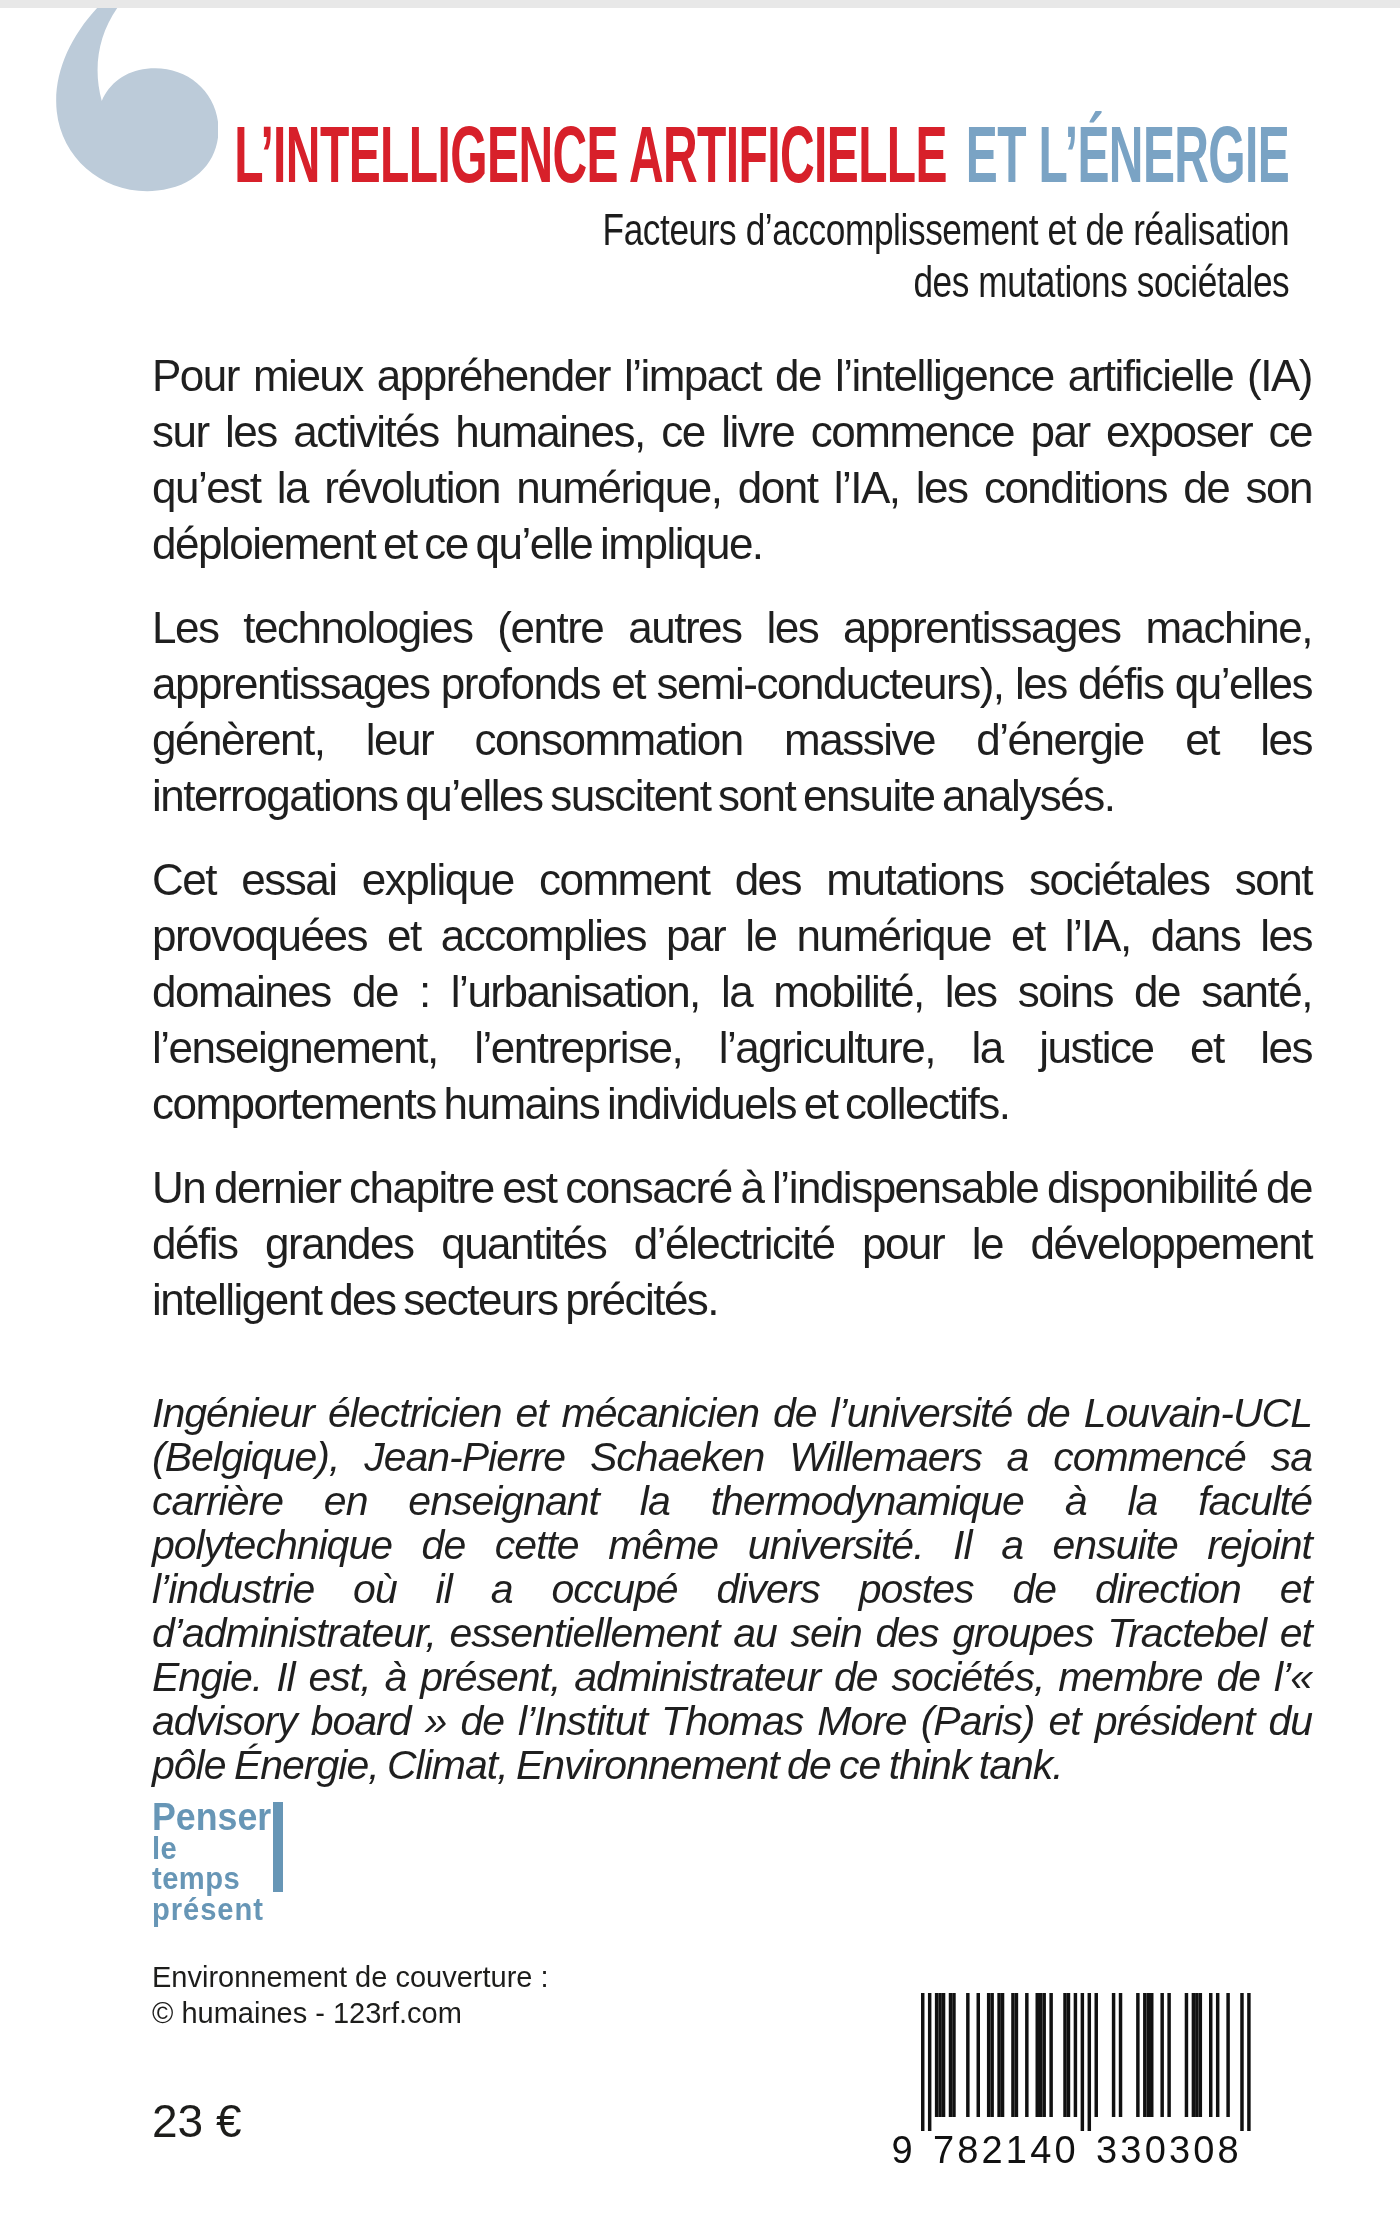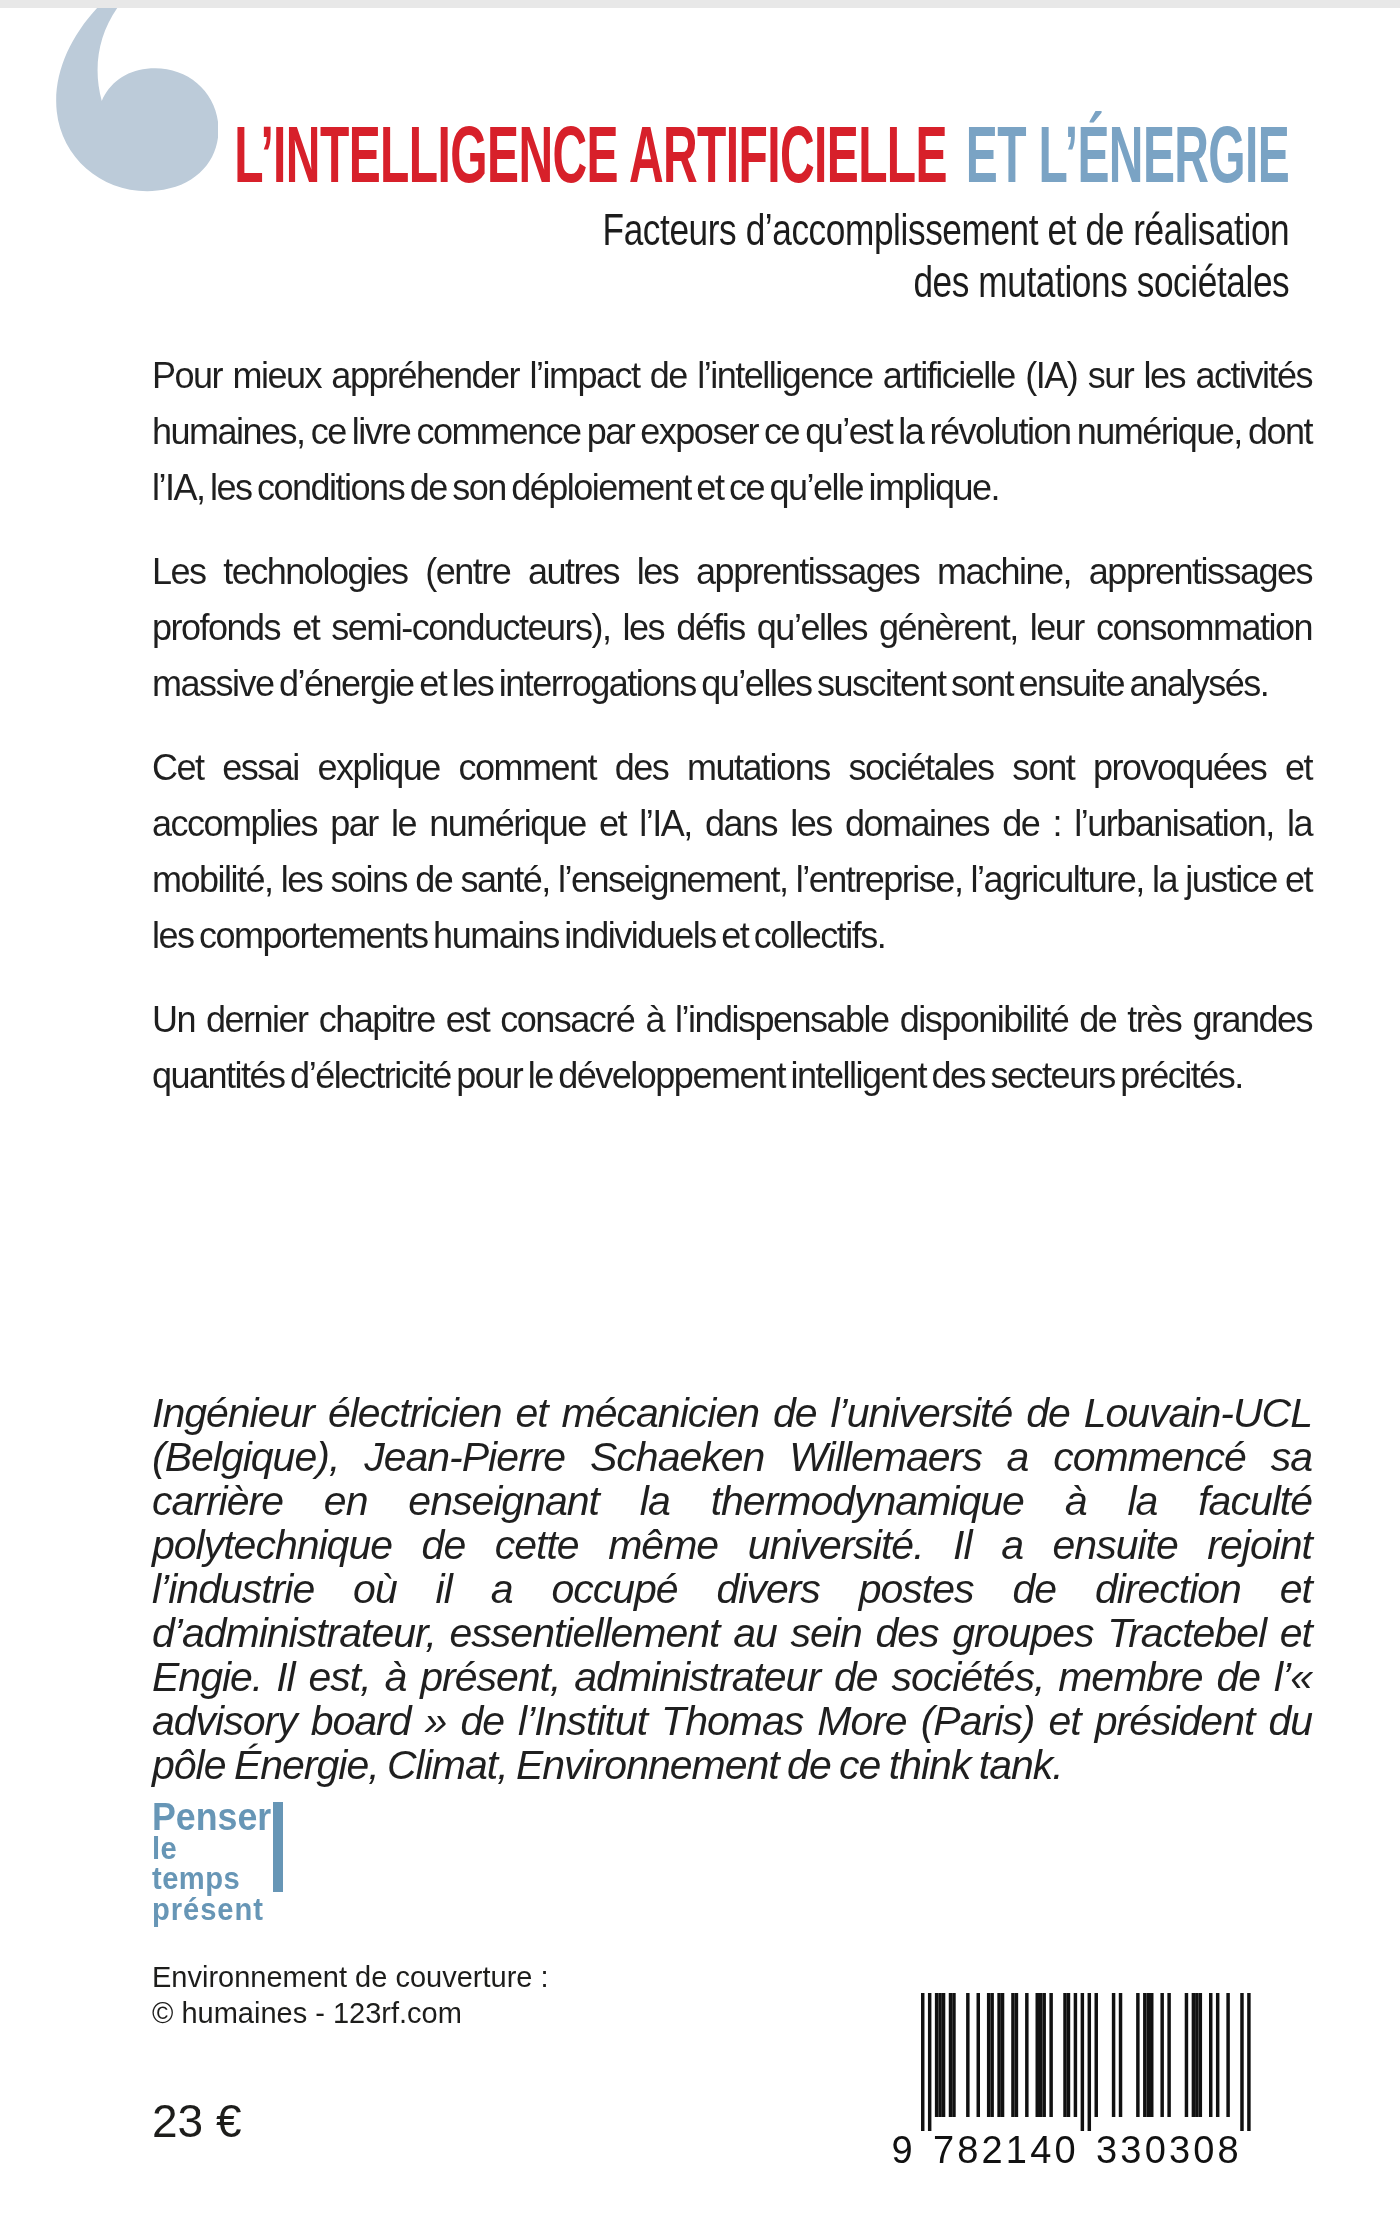--- a/index.html
+++ b/index.html
@@ -22,21 +22,21 @@
     transform:scaleX(0.60);transform-origin:100% 50%;
   }
   .subtitle{
     font-size:44px;line-height:52px;color:#1c1c1c;white-space:nowrap;
     transform:scaleX(0.80);transform-origin:100% 0;
     margin-top:6px;letter-spacing:-0.5px;
   }
 
   .synopsis{
     position:absolute;left:152px;top:340px;width:1160px;
-    font-size:36px;line-height:56px;letter-spacing:-1.5px;word-spacing:-3px;
+    font-size:44px;line-height:56px;letter-spacing:-1.5px;word-spacing:-3px;
     text-align:justify;color:#1f1f1f;
   }
   .synopsis p{margin:0 0 28px 0;}
 
   .bio{
     position:absolute;left:152px;top:1383px;width:1160px;
     font-style:italic;font-size:41px;line-height:44px;
     letter-spacing:-1px;word-spacing:-2px;text-align:justify;color:#1f1f1f;
   }
   .bio b{font-weight:normal;}
@@ -84,21 +84,21 @@
     <div class="subtitle">
       <div>Facteurs d’accomplissement et de réalisation</div>
       <div>des mutations sociétales</div>
     </div>
   </div>
 
   <div class="synopsis">
     <p>Pour mieux  appréhender l’impact de l’intelligence artificielle (IA) sur les activités humaines, ce livre commence par exposer ce qu’est la révolution numérique, dont l’IA, les conditions de son déploiement et ce qu’elle implique.</p>
     <p>Les technologies (entre autres les apprentissages machine, apprentissages profonds et semi-conducteurs), les défis qu’elles génèrent, leur consommation massive d’énergie et les interrogations qu’elles suscitent sont ensuite analysés.</p>
     <p>Cet essai explique comment des mutations sociétales sont provoquées  et accomplies par le numérique et l’IA, dans les domaines de : l’urbanisation, la mobilité, les soins de santé, l’enseignement, l’entreprise, l’agriculture, la justice et les comportements humains individuels et collectifs.</p>
-    <p>Un dernier chapitre est consacré à l’indispensable disponibilité de très grandes quantités d’électricité pour le développement intelligent des secteurs précités.</p>
+    <p>Un dernier chapitre est consacré à l’indispensable disponibilité de défis grandes quantités d’électricité pour le développement intelligent des secteurs précités.</p>
   </div>
 
   <div class="bio"><span>Ingénieur électricien et mécanicien de l’université de Louvain-UCL (Belgique), </span><b>Jean-Pierre Schaeken Willemaers</b><span> a commencé sa carrière en enseignant la thermodynamique à la faculté polytechnique de cette même université. Il a ensuite rejoint l’industrie où il a occupé divers postes de direction et d’administrateur, essentiellement au sein des groupes Tractebel et Engie. Il est, à présent, administrateur de sociétés, membre de l’« advisory board » de l’Institut Thomas More (Paris) et président du pôle Énergie, Climat, Environnement de ce think tank.</span></div>
 
   <div class="collection-name">
     <div class="l1">Penser</div>
     <div class="l2">le temps</div>
     <div class="l3">présent</div>
   </div>
   <div class="collection-bar"></div>

